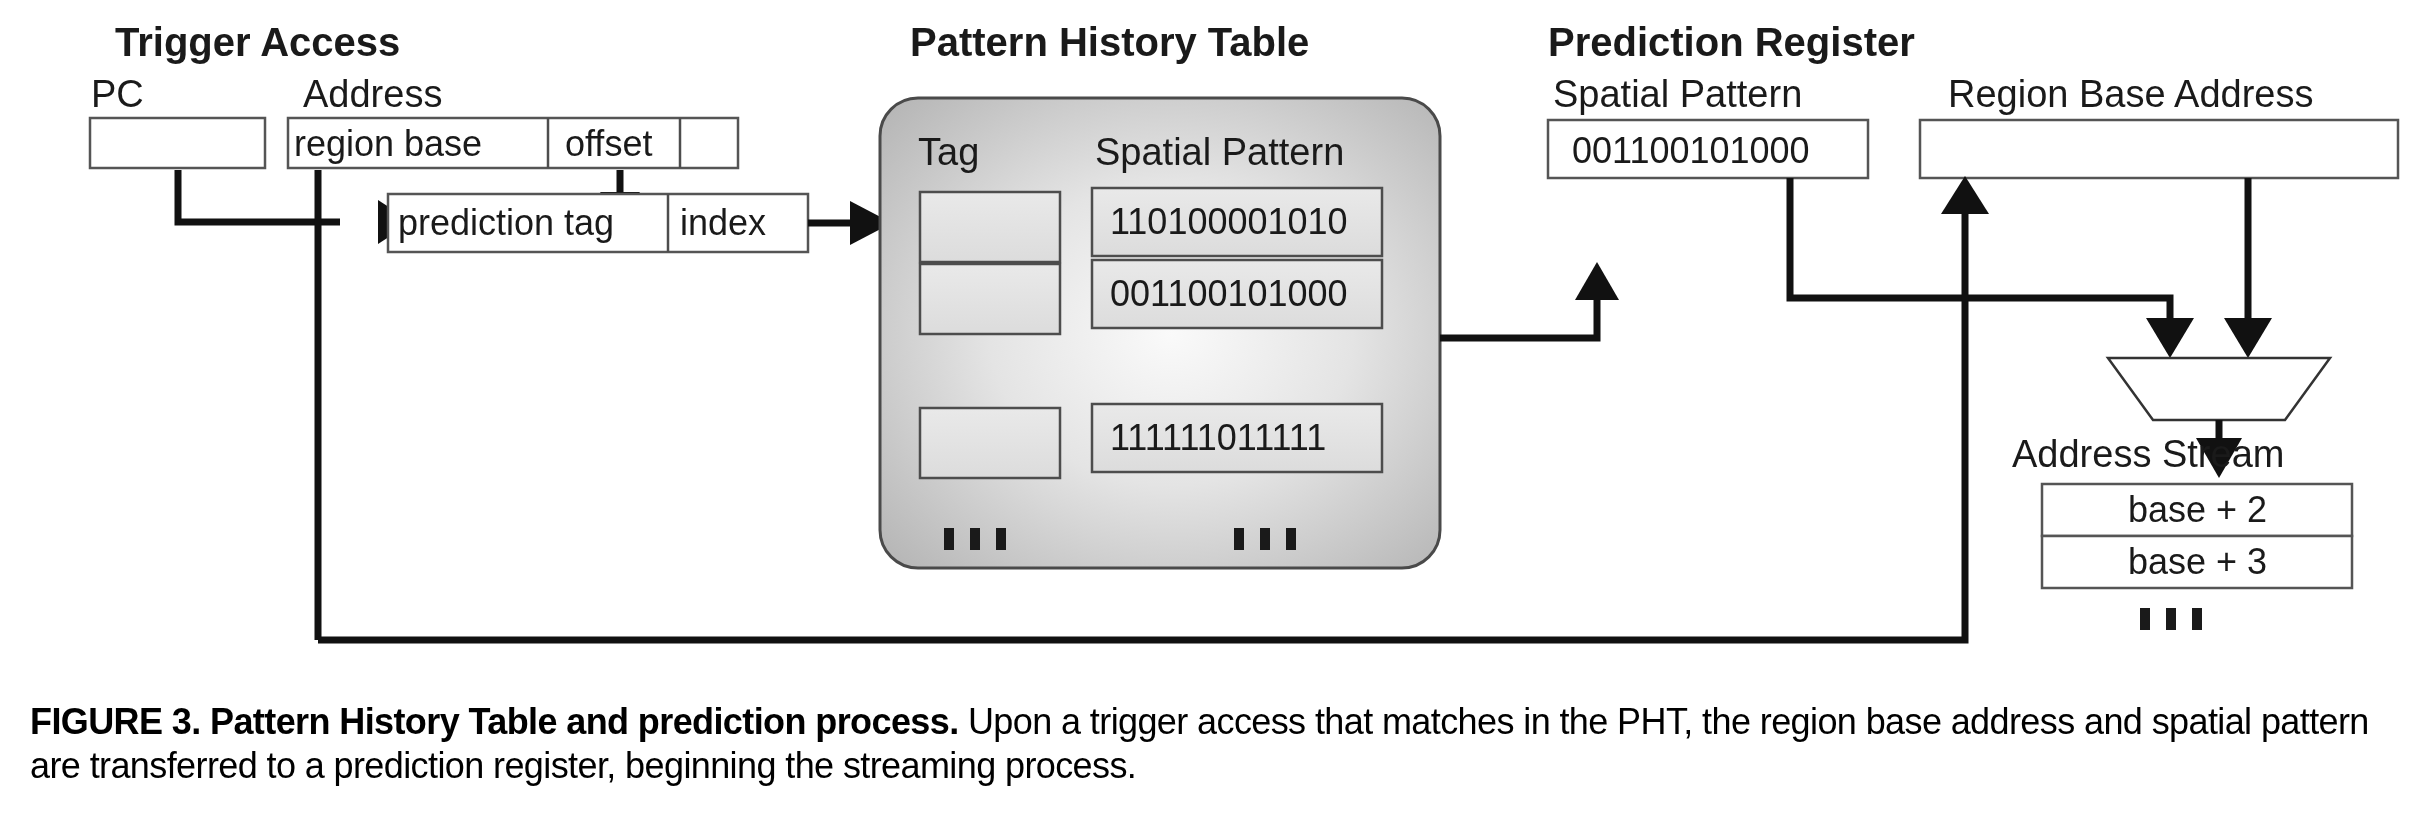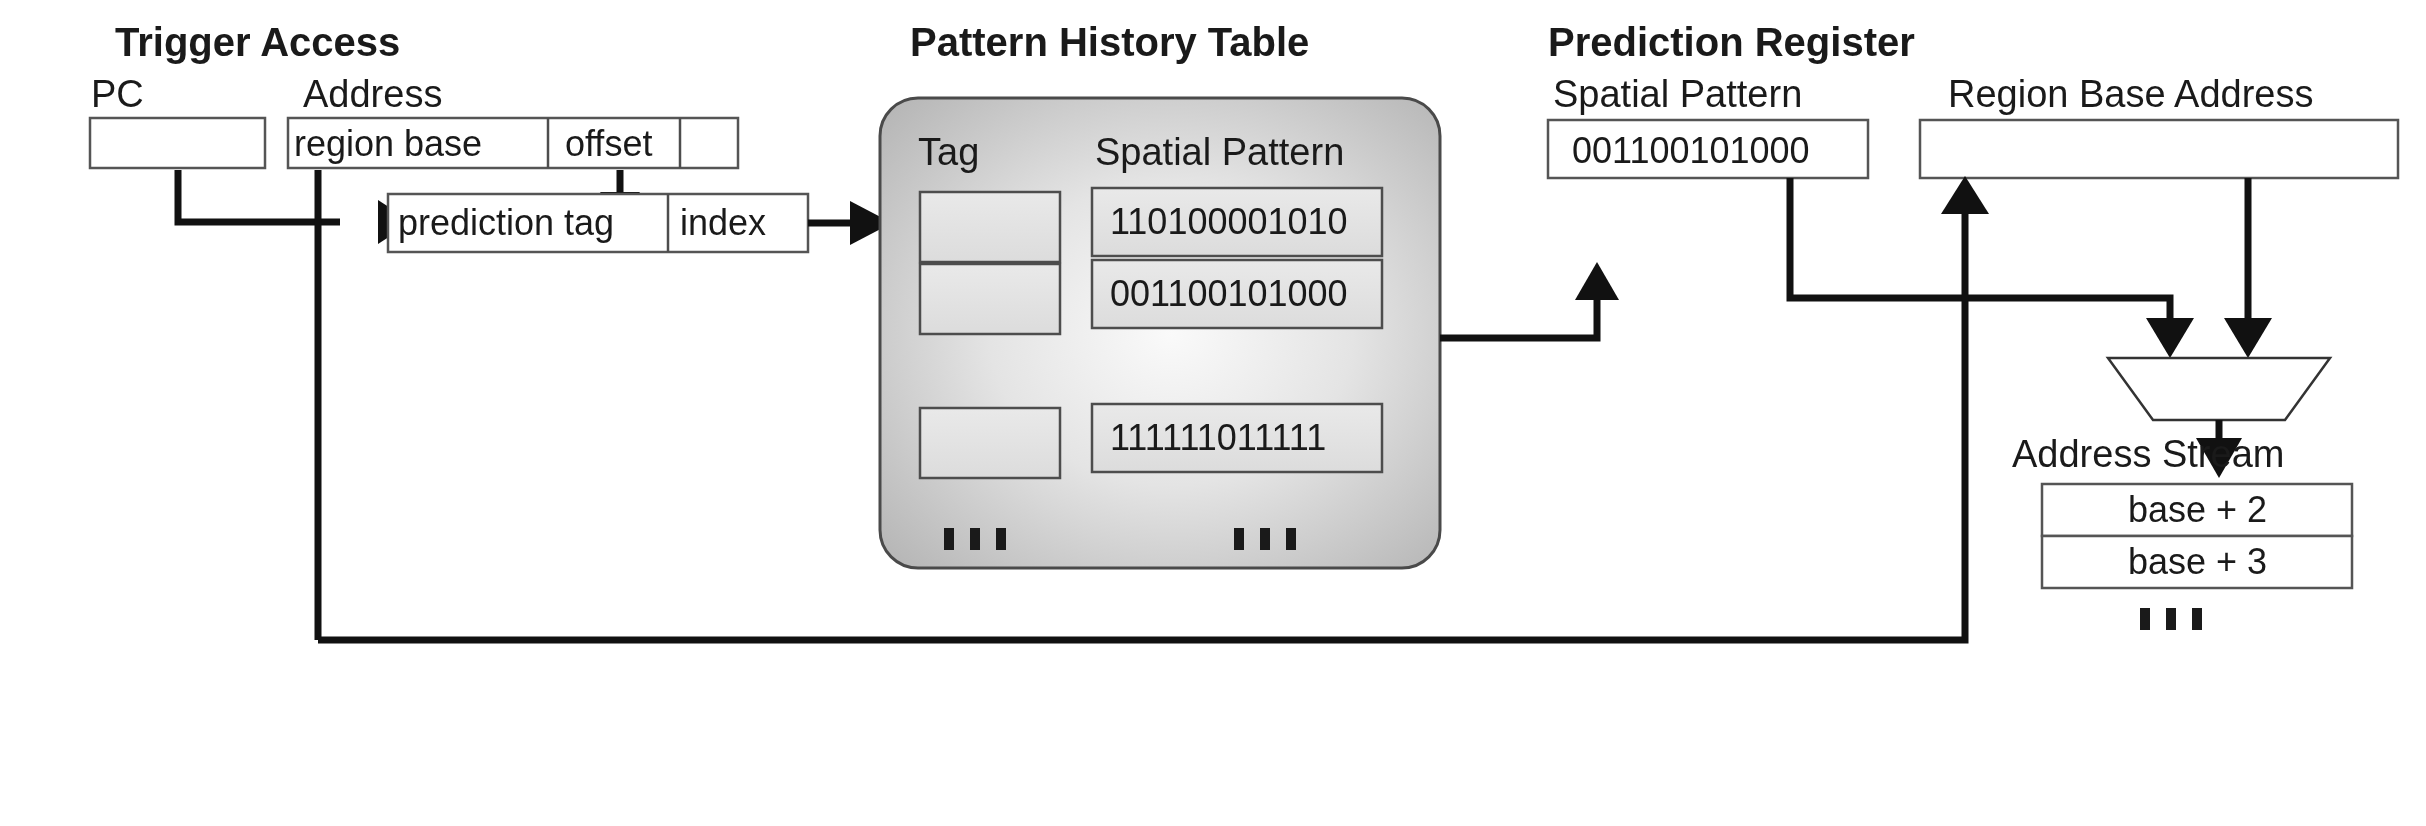--- a/index.html
+++ b/index.html
@@ -165,14 +165,17 @@
     <text class="fld" x="2128" y="574">
       <tspan>base + 3</tspan>
     </text>
     <g>
       <rect class="dot" x="2140" y="608" width="10" height="22"></rect>
       <rect class="dot" x="2166" y="608" width="10" height="22"></rect>
       <rect class="dot" x="2192" y="608" width="10" height="22"></rect>
     </g>
   </svg>
 
+  <div id="caption">
+    <b>FIGURE 3. Pattern History Table and prediction process.</b><span> Upon a trigger access that matches in the PHT, the region base address and spatial pattern are transferred to a prediction register, beginning the streaming process.</span>
+  </div>
 
 </div>
 
 </body></html>

